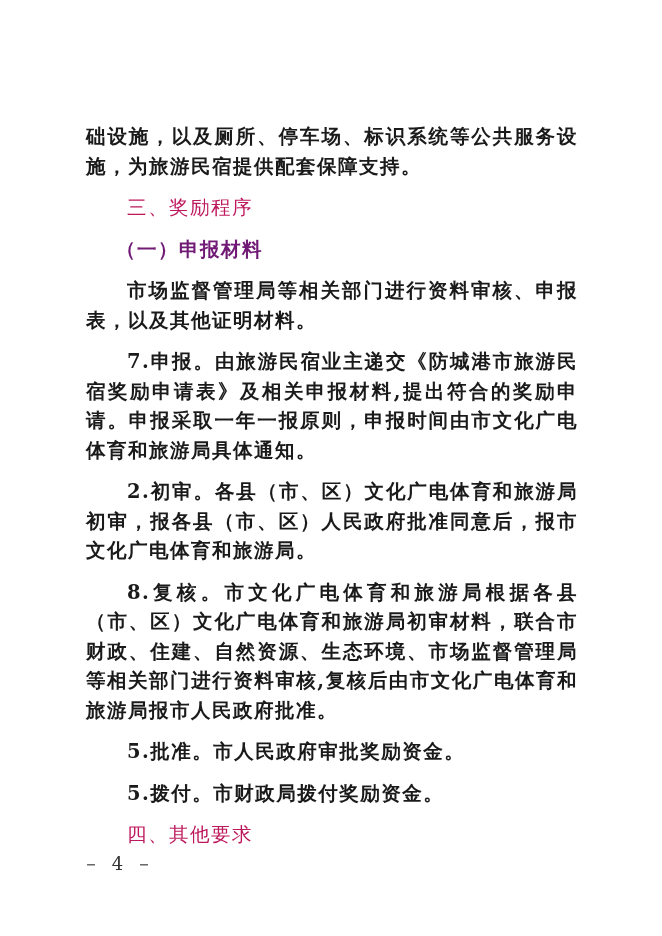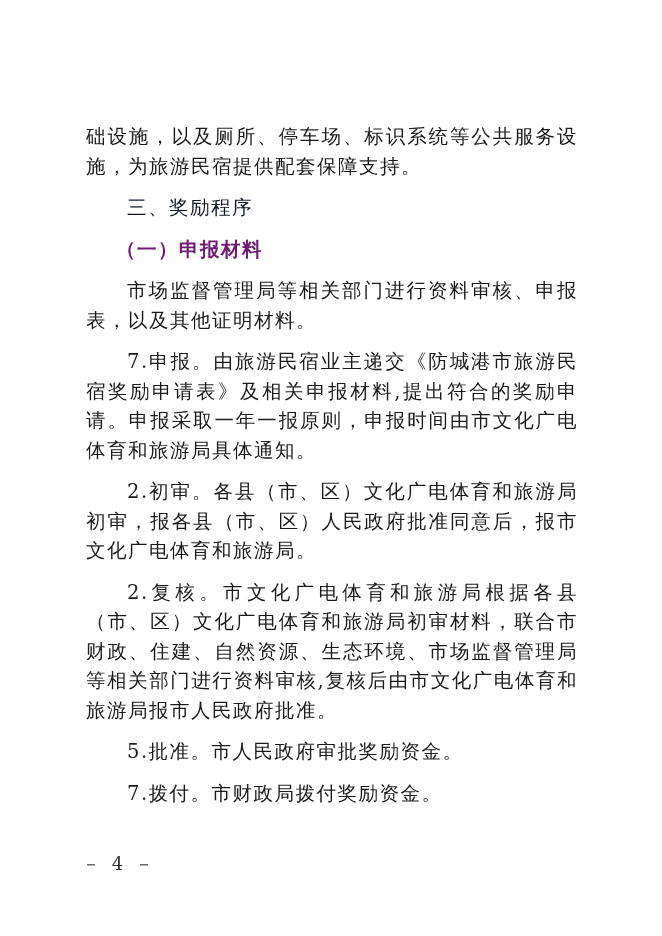--- a/index.html
+++ b/index.html
@@ -7,27 +7,27 @@
     .page {
       position: absolute; left: 0; top: 0; width: 662px; height: 936px;
       background: #ffffff; color: #1a1a1a;
       font-family: "DejaVu Serif", "Liberation Serif", serif;
     }
     .content {
       position: absolute; left: 86px; top: 122px; width: 492px;
     }
     .para {
       font-size: 19.5px; line-height: 29.5px; letter-spacing: 1.5px;
-      margin: 0 0 12px 0; text-align: justify; text-align-last: left;
+      margin: 0 0 12px 0; text-align: justify; text-align-last: left; font-weight: bold;
     }
     .indent { text-indent: 41px; }
     .heading {
       font-family: "DejaVu Sans", "Liberation Sans", sans-serif;
       font-size: 19.5px; line-height: 29.5px; letter-spacing: 1.5px;
-      margin: 0 0 12px 0; padding-left: 41px; color: #0f172a;
+      margin: 0 0 12px 0; padding-left: 41px; color: #be185d;
     }
     .sub-heading {
       font-family: "DejaVu Sans", "Liberation Sans", sans-serif;
       font-weight: bold;
       font-size: 19.5px; line-height: 29.5px; letter-spacing: 1.5px;
       margin: 0 0 12px 0; padding-left: 30px; color: #701a75;
     }
     .page-number {
       position: absolute; left: 82px; top: 852px;
       font-family: "DejaVu Serif", "Liberation Serif", serif;
@@ -38,18 +38,19 @@
 <body>
 
 <div class="page">
   <div class="content">
     <p class="para">础设施，以及厕所、停车场、标识系统等公共服务设施，为旅游民宿提供配套保障支持。</p>
     <p class="heading">三、奖励程序</p>
     <p class="sub-heading">（一）申报材料</p>
     <p class="para indent">市场监督管理局等相关部门进行资料审核、申报表，以及其他证明材料。</p>
     <p class="para indent">7.申报。由旅游民宿业主递交《防城港市旅游民宿奖励申请表》及相关申报材料,提出符合的奖励申请。申报采取一年一报原则，申报时间由市文化广电体育和旅游局具体通知。</p>
     <p class="para indent">2.初审。各县（市、区）文化广电体育和旅游局初审，报各县（市、区）人民政府批准同意后，报市文化广电体育和旅游局。</p>
-    <p class="para indent">2.复核。市文化广电体育和旅游局根据各县（市、区）文化广电体育和旅游局初审材料，联合市财政、住建、自然资源、生态环境、市场监督管理局等相关部门进行资料审核,复核后由市文化广电体育和旅游局报市人民政府批准。</p>
+    <p class="para indent">8.复核。市文化广电体育和旅游局根据各县（市、区）文化广电体育和旅游局初审材料，联合市财政、住建、自然资源、生态环境、市场监督管理局等相关部门进行资料审核,复核后由市文化广电体育和旅游局报市人民政府批准。</p>
     <p class="para indent">5.批准。市人民政府审批奖励资金。</p>
-    <p class="para indent">7.拨付。市财政局拨付奖励资金。</p>
+    <p class="para indent">5.拨付。市财政局拨付奖励资金。</p>
+    <p class="heading">四、其他要求</p>
   </div>
   <div class="page-number">－ 4 －</div>
 </div>
 
 </body></html>

